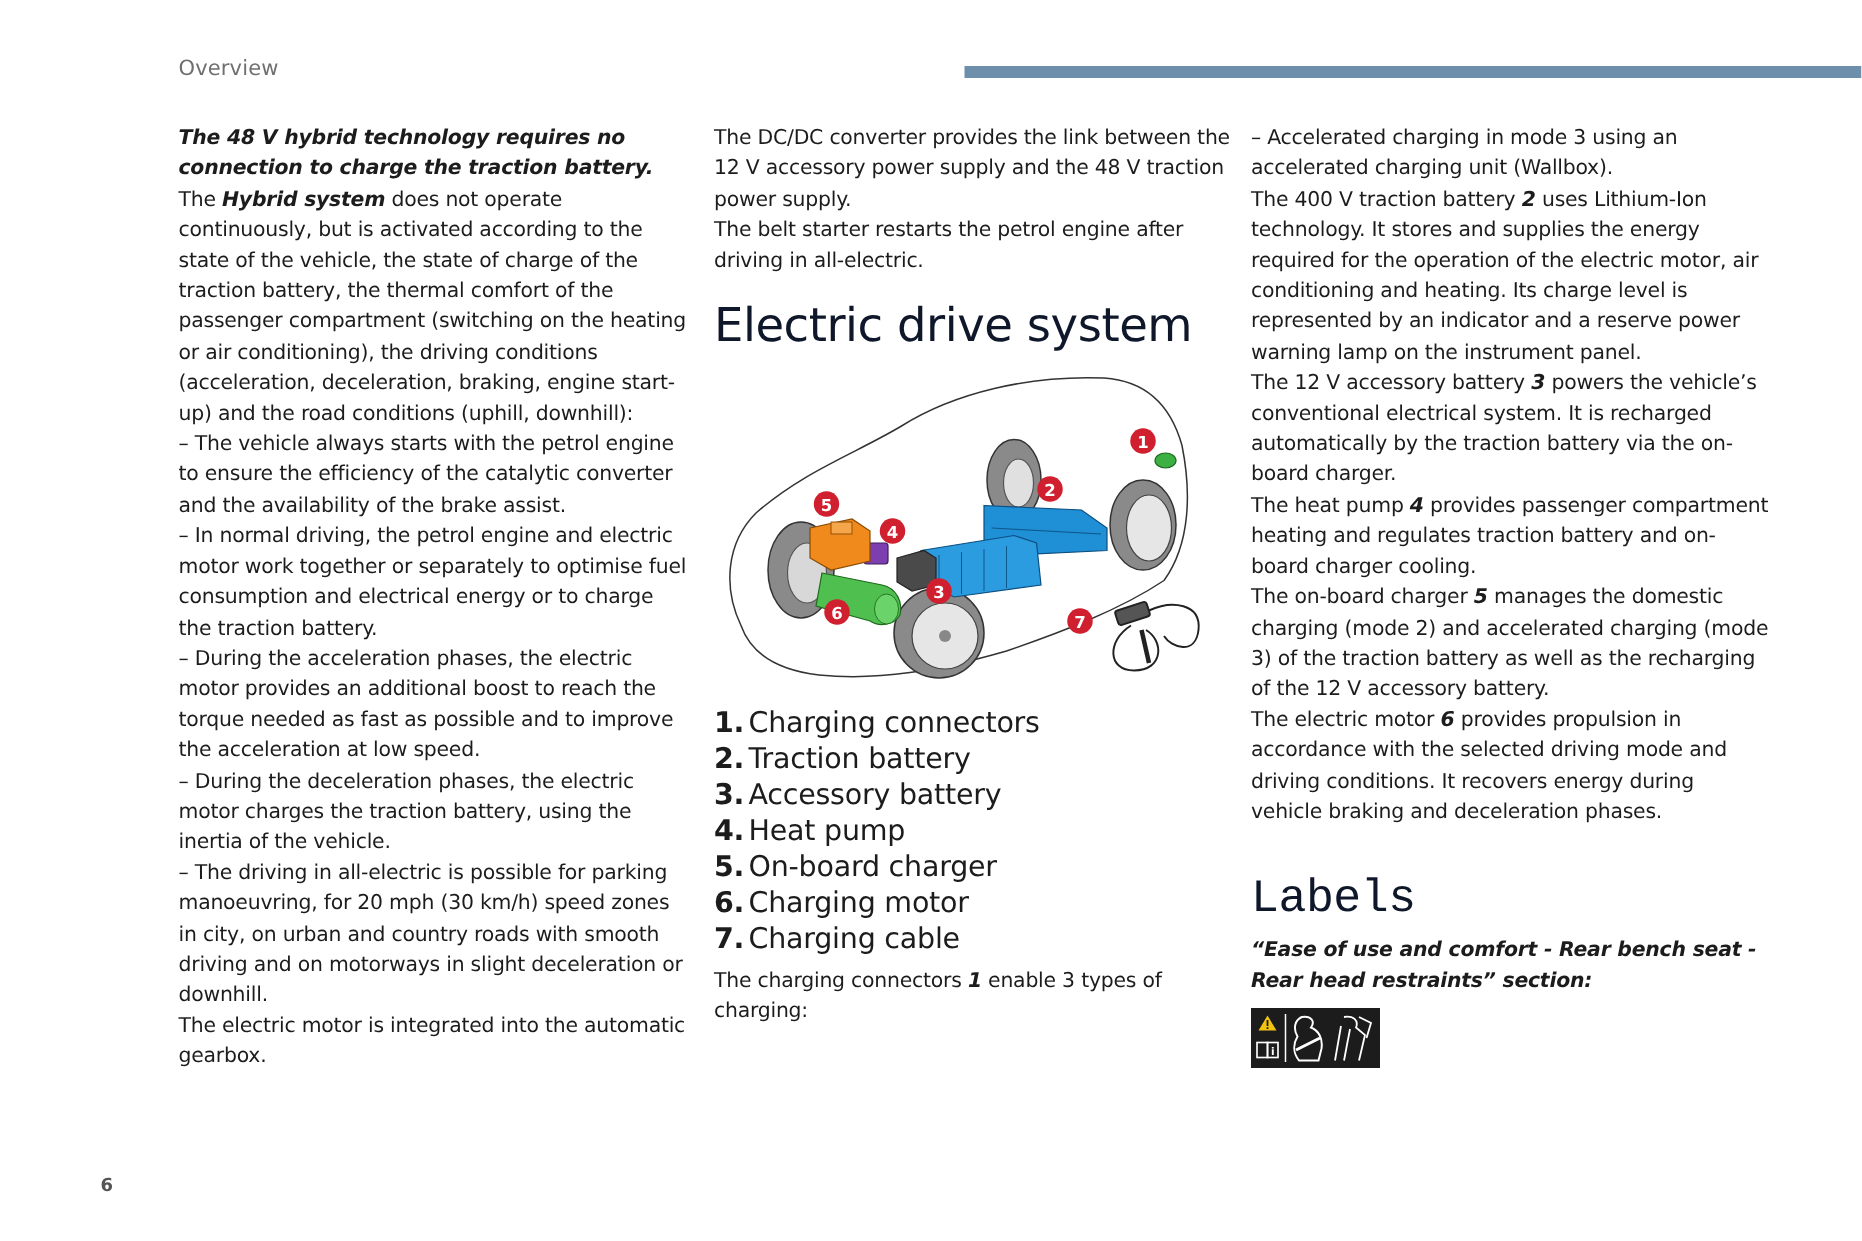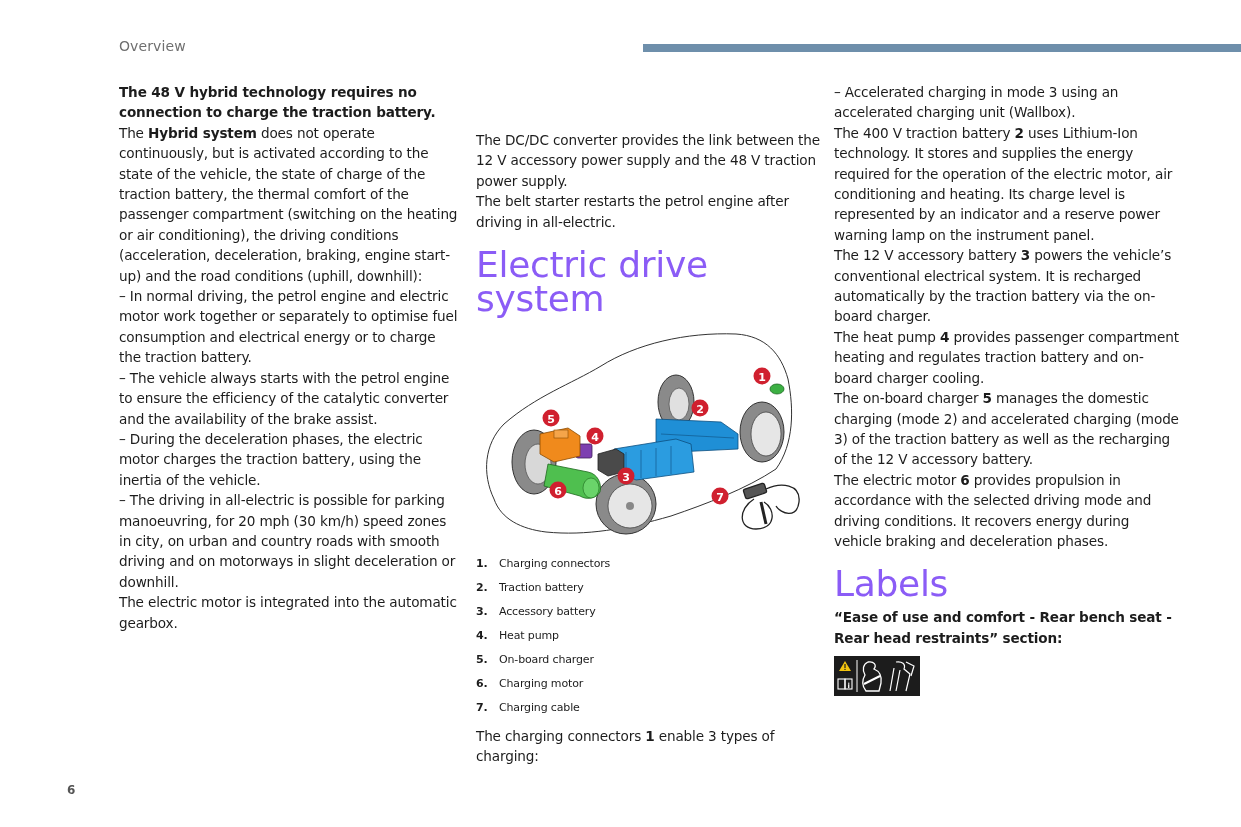--- a/index.html
+++ b/index.html
@@ -15,53 +15,54 @@
   .header-bar {
     position: absolute; left: 643px; top: 44px; width: 598px; height: 8px;
     background: #6e8fab;
   }
   .col {
     position: absolute; top: 82px;
     font-size: 13.6px; line-height: 20.4px; letter-spacing: -0.15px;
     color: #1c1c1c;
   }
   .col1 { left: 119px; width: 340px; }
-  .col2 { left: 476px; width: 345px; margin-top: 48px; }
+  .col2 { left: 476px; width: 345px; }
   .col3 { left: 834px; width: 345px; }
   .col p { margin: 0; }
-  .b { font-weight: bold; }
+  .b { font-weight: bold; font-style: italic; }
   .section-title {
-    font-size: 36px; line-height: 34px; color: #8b5cf6; font-weight: normal;
+    font-size: 31px; line-height: 34px; color: #0f172a; font-weight: normal;
     margin: 0; letter-spacing: -0.3px;
   }
   .col2 .section-title { margin-top: 16px; margin-bottom: 8px; }
-  .col3 .section-title { margin-top: 16px; margin-bottom: 6px; }
+  .col3 .section-title { margin-top: 32px; margin-bottom: 6px; font-family: Liberation Mono, monospace; }
   .diagram { width: 336px; height: 222px; display: block; margin: 0 0 6px 0; }
   .legend-list { list-style: none; margin: 0 0 6px 0; padding: 0; }
-  .legend-list li { height: 24px; line-height: 24px; font-size: 11px; }
+  .legend-list li { height: 24px; line-height: 24px; font-size: 19px; }
   .legend-num { display: inline-block; width: 23px; font-weight: bold; }
   .label-icons {
     display: inline-flex; align-items: center; margin-top: 8px;
     background: #1c1c1c; height: 40px; width: 86px; padding: 0; box-sizing: border-box;
   }
   .page-number {
     position: absolute; left: 67px; top: 783px; font-size: 12px; font-weight: bold; color: #555;
   }
 </style>
 </head>
 <body>
 
 <div class="header-label">Overview</div>
 <div class="header-bar"></div>
 
 <div class="col col1">
   <p class="b">The 48 V hybrid technology requires no connection to charge the traction battery.</p>
   <p><span>The </span><span class="b">Hybrid system</span><span> does not operate continuously, but is activated according to the state of the vehicle, the state of charge of the traction battery, the thermal comfort of the passenger compartment (switching on the heating or air conditioning), the driving conditions (acceleration, deceleration, braking, engine start-up) and the road conditions (uphill, downhill):</span></p>
+  <p>–  The vehicle always starts with the petrol engine to ensure the efficiency of the catalytic converter and the availability of the brake assist.</p>
   <p>–  In normal driving, the petrol engine and electric motor work together or separately to optimise fuel consumption and electrical energy or to charge the traction battery.</p>
-  <p>–  The vehicle always starts with the petrol engine to ensure the efficiency of the catalytic converter and the availability of the brake assist.</p>
+  <p>–  During the acceleration phases, the electric motor provides an additional boost to reach the torque needed as fast as possible and to improve the acceleration at low speed.</p>
   <p>–  During the deceleration phases, the electric motor charges the traction battery, using the inertia of the vehicle.</p>
   <p>–  The driving in all-electric is possible for parking manoeuvring, for 20 mph (30 km/h) speed zones in city, on urban and country roads with smooth driving and on motorways in slight deceleration or downhill.</p>
   <p>The electric motor is integrated into the automatic gearbox.</p>
 </div>
 
 <div class="col col2">
   <p>The DC/DC converter provides the link between the 12 V accessory power supply and the 48 V traction power supply.</p>
   <p>The belt starter restarts the petrol engine after driving in all-electric.</p>
   <h2 class="section-title">Electric drive system</h2>
 

